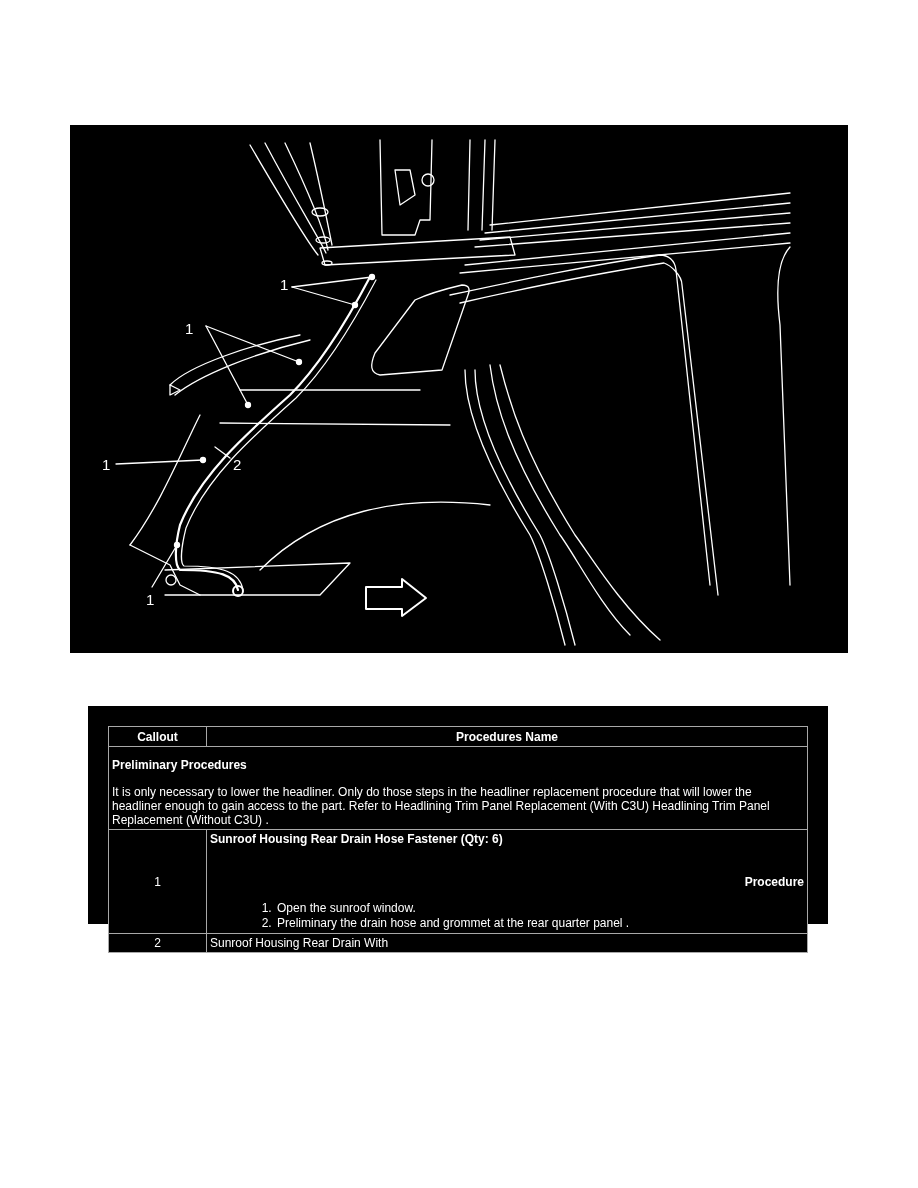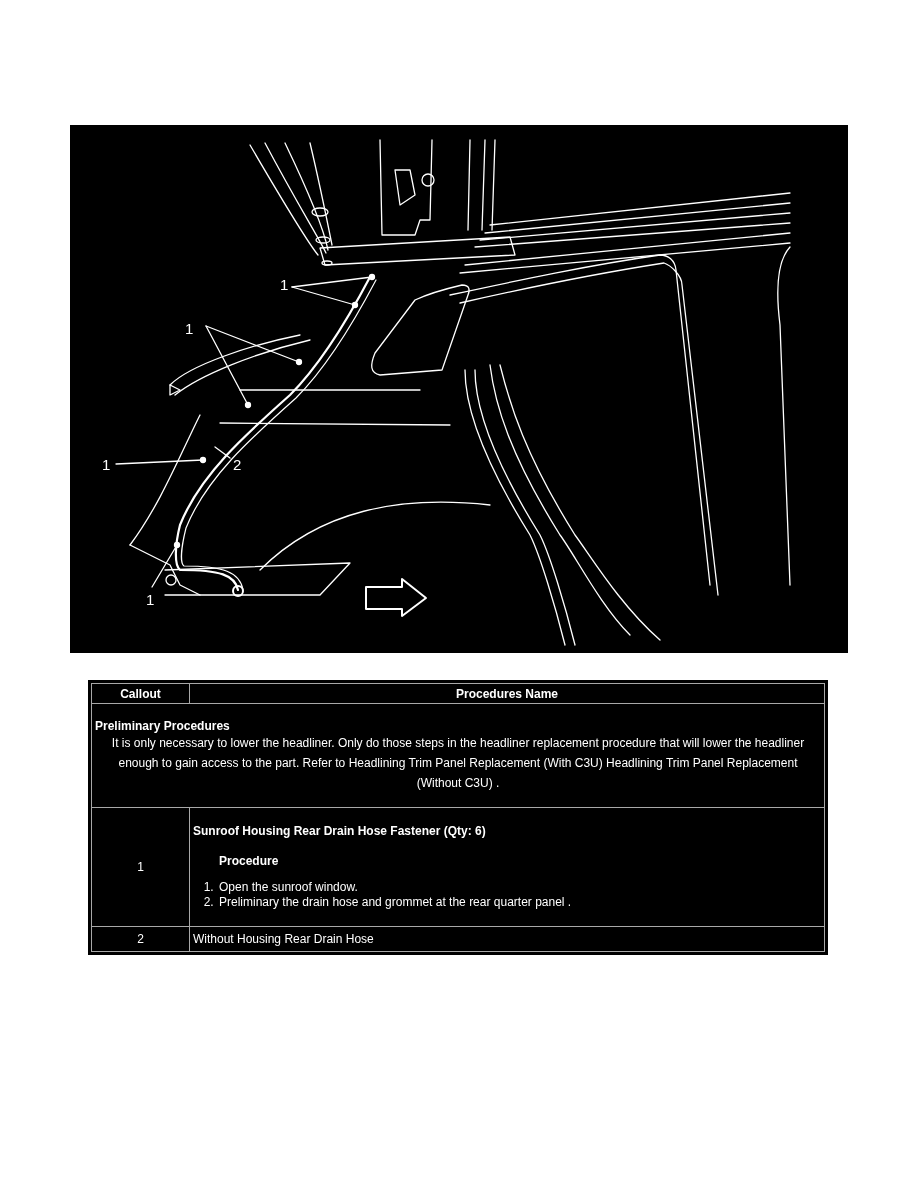--- a/index.html
+++ b/index.html
@@ -33,26 +33,26 @@
   .figure .lbl {
     position: absolute;
     color: #ffffff;
     font-size: 15px;
     font-family: "Liberation Sans", sans-serif;
     line-height: 15px;
   }
   .tbl-wrap {
     position: absolute;
     left: 88px;
-    top: 680px;
+    top: 706px;
     width: 740px;
-    height: 275px;
+    height: 218px;
     background: #000000;
     box-sizing: border-box;
-    padding: 3px;
+    padding: 20px;
   }
   table.parts {
     width: 100%;
     height: 100%;
     border-collapse: collapse;
     background: #000000;
     color: #ffffff;
     font-size: 12px;
     font-family: "Liberation Sans", sans-serif;
     border: 1px solid #d8d8d8;
@@ -66,39 +66,41 @@
     font-weight: bold;
     text-align: center;
     height: 17px;
     padding: 1px 3px;
   }
   .col-callout { width: 91px; }
   td.center { text-align: center; }
   .prelim-title {
     font-weight: bold;
     display: block;
-    margin-top: 1px;
+    margin-top: 9px;
   }
   .prelim-text {
     display: block;
-    line-height: 20px;
-    text-align: center;
+    margin-top: 13px;
+    line-height: 14px;
   }
   .proc-title {
     font-weight: bold;
     display: block;
-    margin: 16px 0 12px 26px;
+    margin: 29px 0 12px 26px;
+    text-align: right;
   }
   ol.steps {
     margin: 0;
     padding-left: 24px;
   }
   ol.steps li {
     line-height: 15px;
     padding-left: 2px;
+    margin-left: 41px;
   }
   .row-name {
     display: block;
     font-weight: bold;
   }
 </style>
 </head>
 <body>
 
 <div class="figure">
@@ -204,17 +206,17 @@
           <span class="row-name">Sunroof Housing Rear Drain Hose Fastener (Qty: 6)</span>
           <span class="proc-title">Procedure</span>
           <ol class="steps">
             <li>Open the sunroof window.</li>
             <li>Preliminary the drain hose and grommet at the rear quarter panel .</li>
           </ol>
         </td>
       </tr>
       <tr>
         <td class="center">2</td>
-        <td>Without Housing Rear Drain Hose</td>
+        <td>Sunroof Housing Rear Drain With</td>
       </tr>
     </tbody>
   </table>
 </div>
 
 </body></html>

